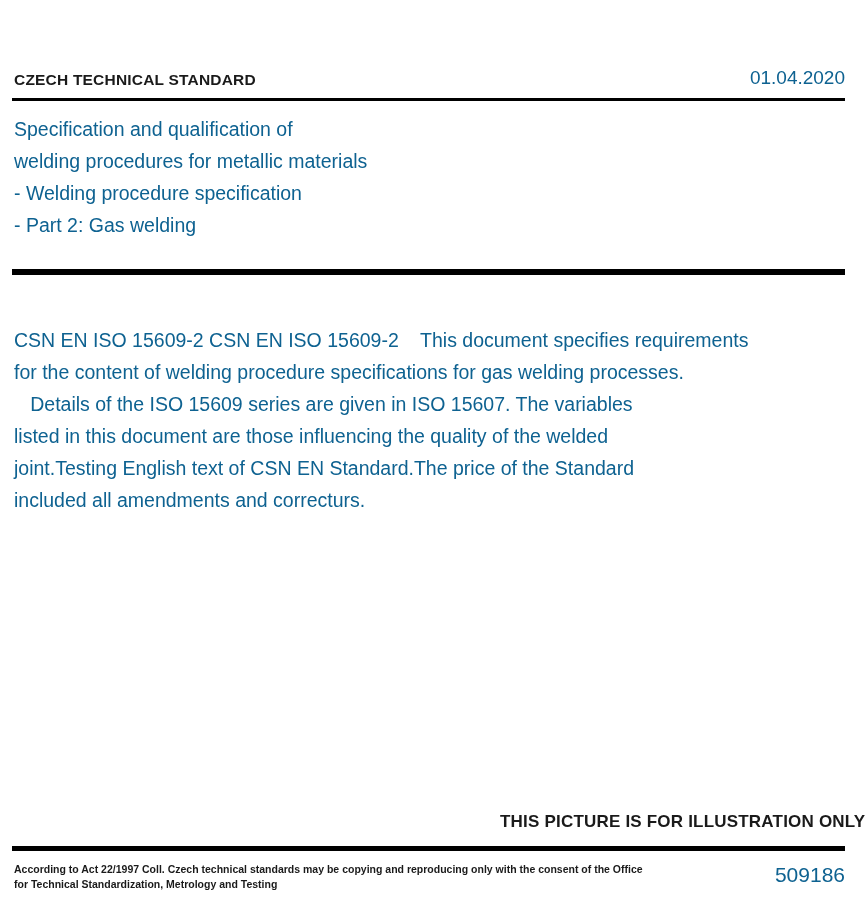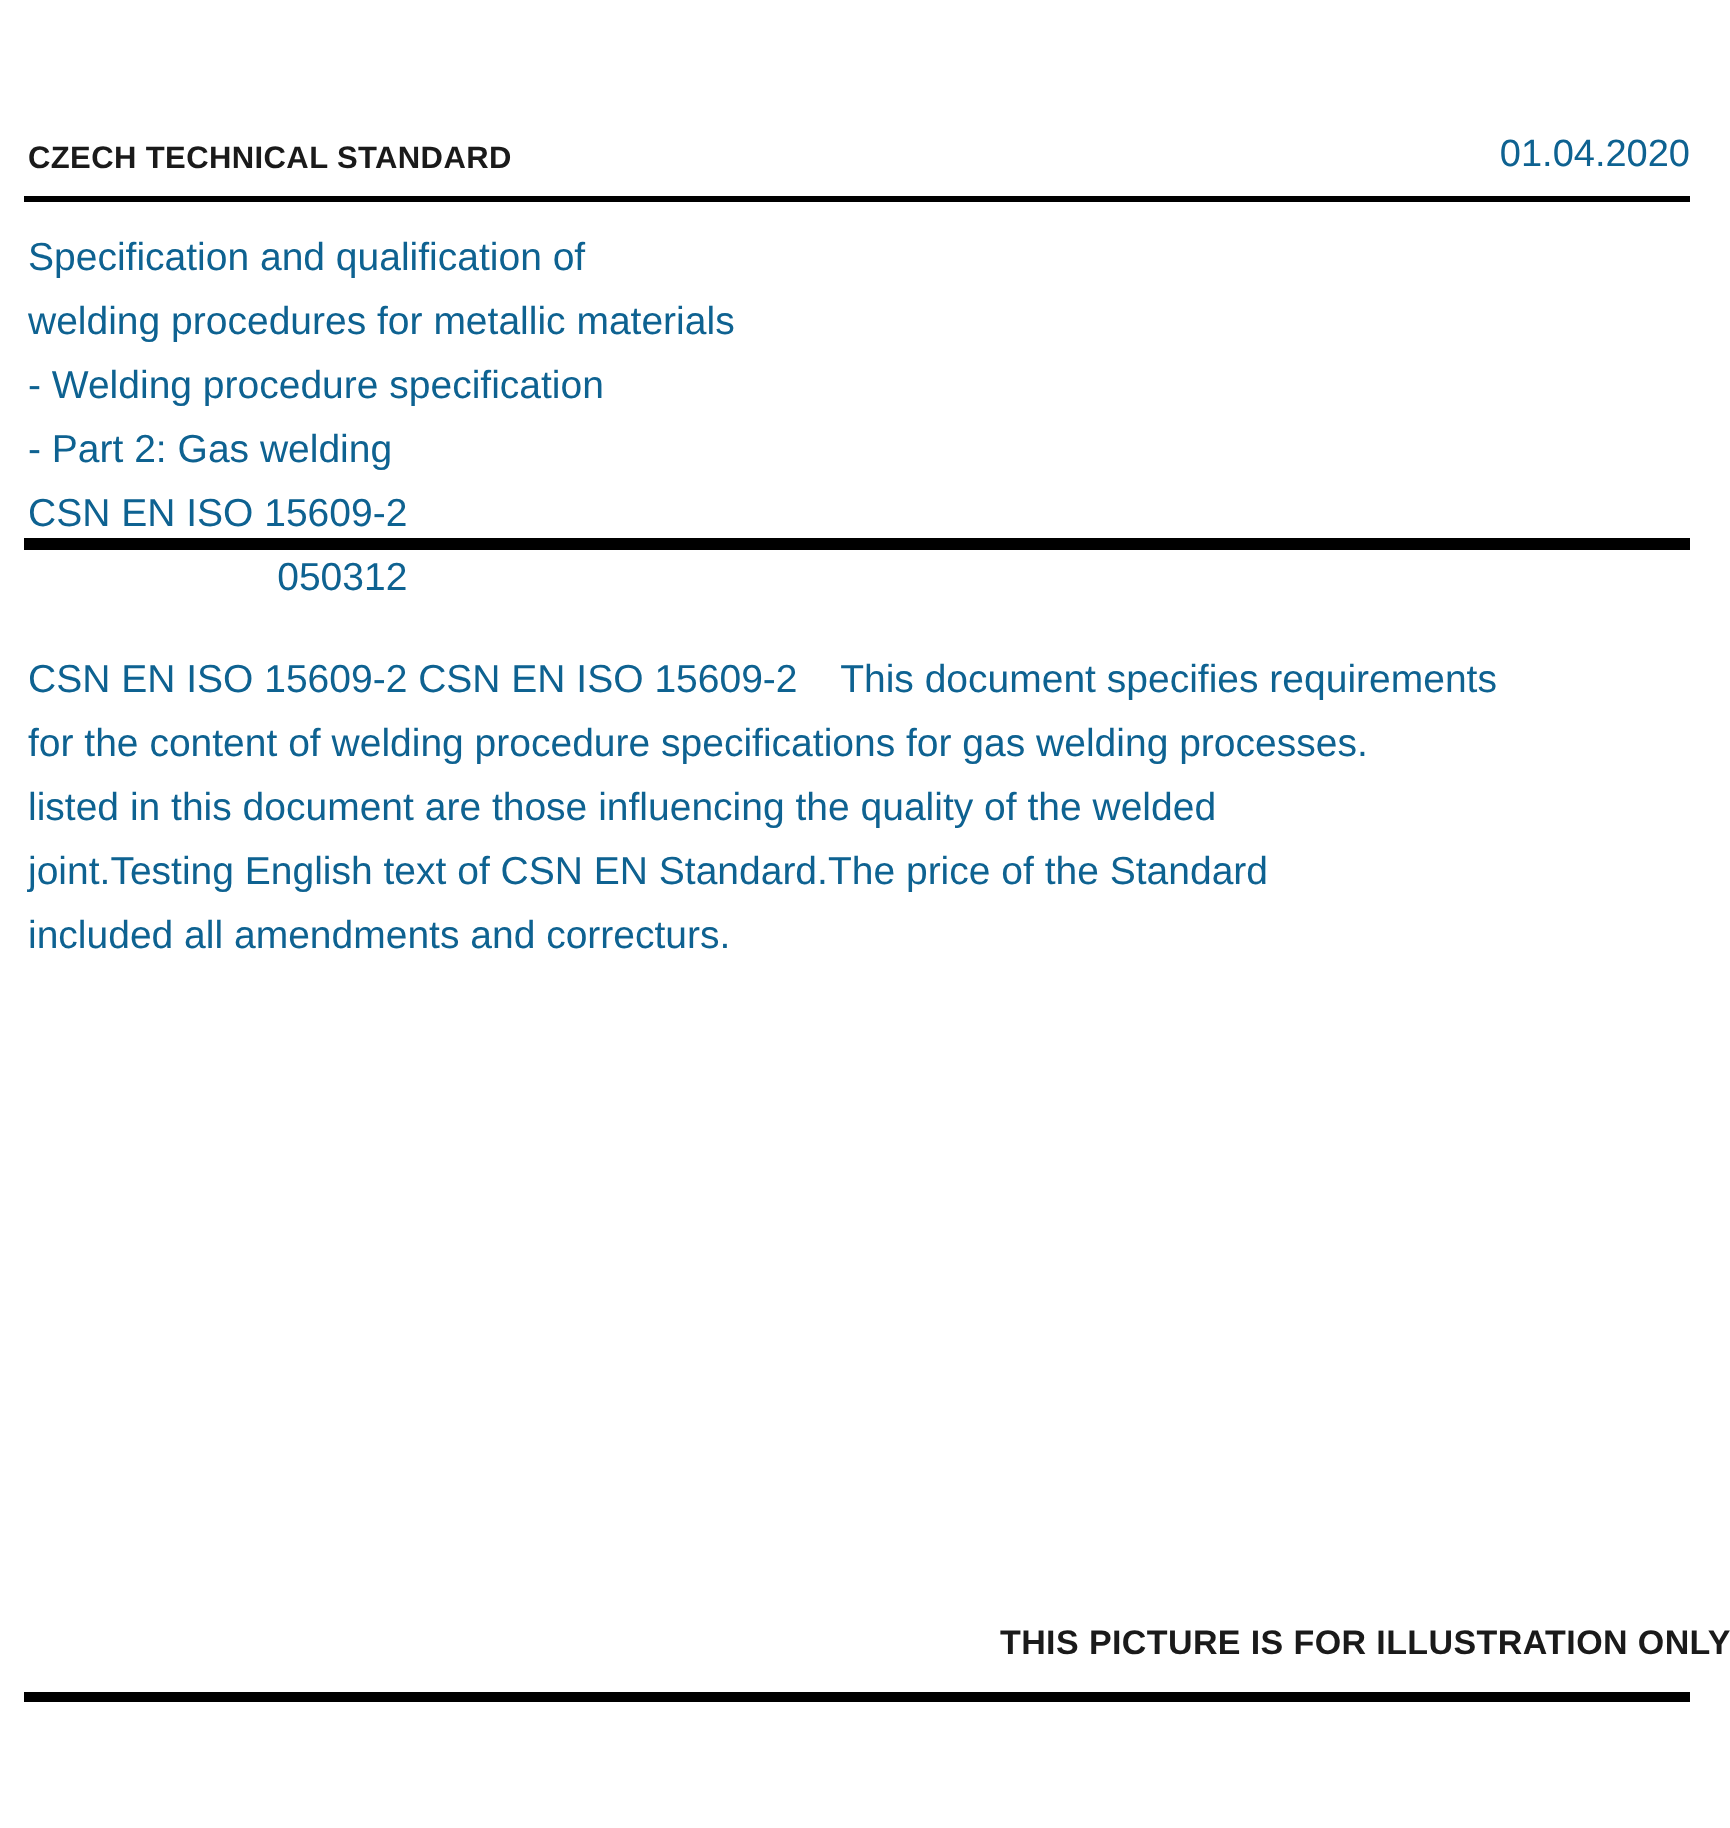--- a/index.html
+++ b/index.html
@@ -169,34 +169,38 @@
 
   <div class="rule rule-top"></div>
 
   <div class="title-block">
     <div class="title-left">
       <div class="tline">Specification and qualification of</div>
       <div class="tline">welding procedures for metallic materials</div>
       <div class="tline">- Welding procedure specification</div>
       <div class="tline">- Part 2: Gas welding</div>
     </div>
-    <div class="title-right">
-      <div class="rline">CSN EN ISO 15609-2</div>
-      <div class="rline">050312</div>
-    </div>
   </div>
 
   <div class="rule rule-mid"></div>
 
   <div class="abstract">
     <div class="aline">CSN EN ISO 15609-2 CSN EN ISO 15609-2    This document specifies requirements</div>
     <div class="aline">for the content of welding procedure specifications for gas welding processes.</div>
+    <div class="aline">   Details of the ISO 15609 series are given in ISO 15607. The variables</div>
     <div class="aline">listed in this document are those influencing the quality of the welded</div>
     <div class="aline">joint.Testing English text of CSN EN Standard.The price of the Standard</div>
     <div class="aline">included all amendments and correcturs.</div>
   </div>
 
   <div class="illus-notice">THIS PICTURE IS FOR ILLUSTRATION ONLY</div>
 
   <div class="rule rule-bottom"></div>
 
+  <div class="footer">
+    <div class="footer-note">
+      <div class="fline">According to Act 22/1997 Coll. Czech technical standards may be copying and reproducing only with the consent of the Office</div>
+      <div class="fline">for Technical Standardization, Metrology and Testing</div>
+    </div>
+    <div class="footer-code">509186</div>
+  </div>
 
 </div>
 
 </body></html>

